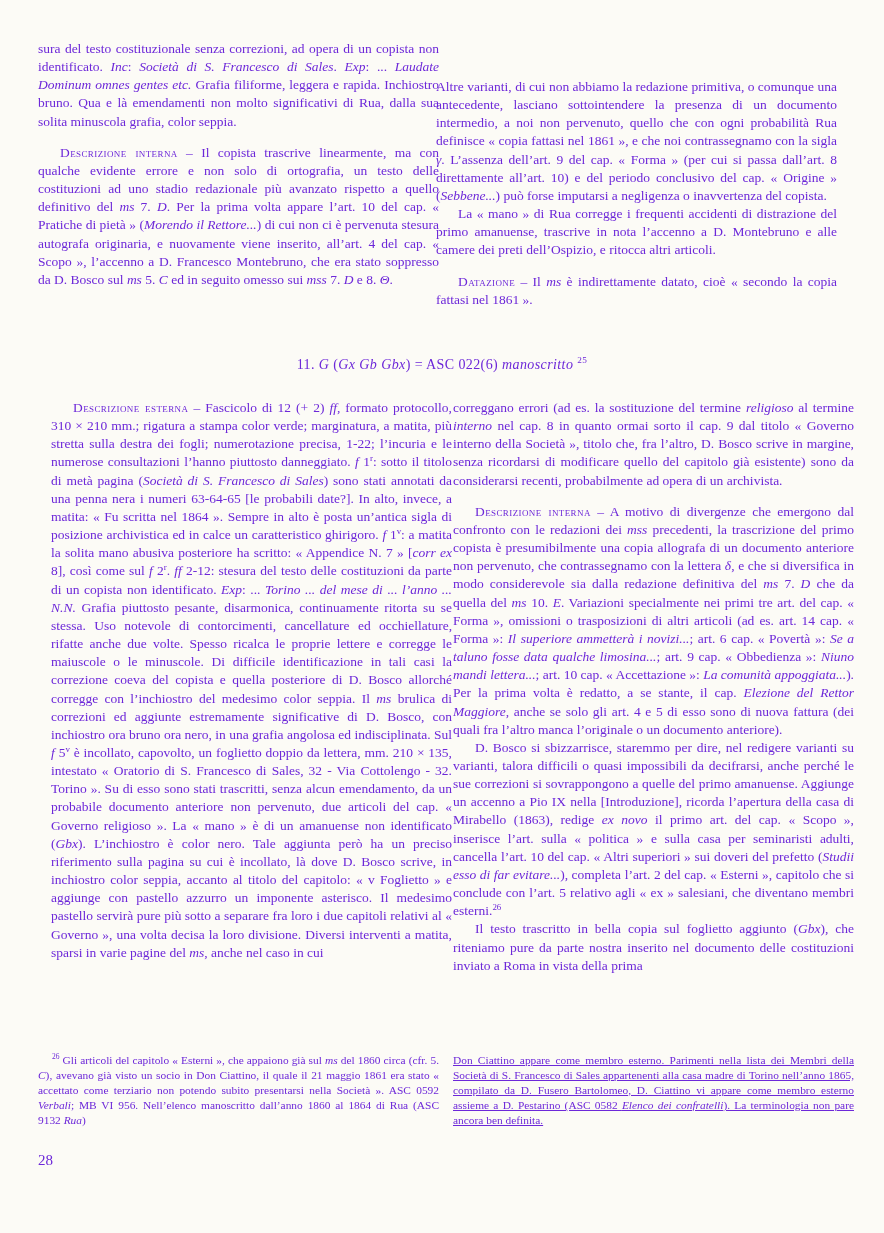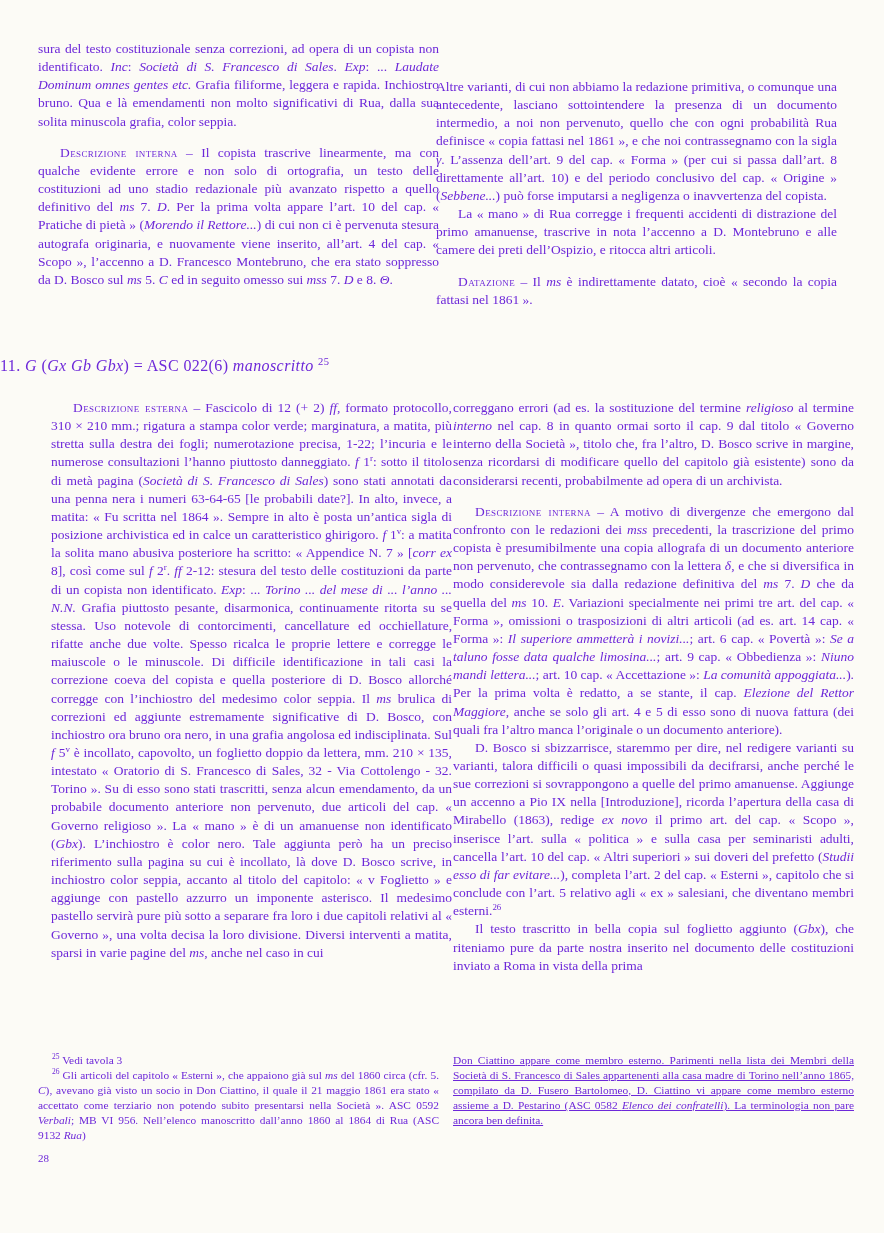--- a/index.html
+++ b/index.html
@@ -16,23 +16,23 @@
   .pos-fn-left{left:38px;top:1053px;}
   .pos-fn-right{left:453px;top:1053px;text-decoration:underline;}
   .footcol{font-size:11.4px;line-height:15px;}
   .para{margin:0;}
   .para.indent{text-indent:22px;}
   .para.space-before{margin-top:13px;}
   .footcol .para.indent{text-indent:14px;}
   .it{font-style:italic;}
   .sc{font-variant:small-caps;letter-spacing:0.4px;}
   .sup{vertical-align:super;font-size:0.66em;line-height:0;}
-  .heading{position:absolute;left:0;top:357px;width:884px;
-           font-size:16px;letter-spacing:0.4px;}
-  .page-number{position:absolute;left:38px;top:1152px;font-size:11px;}
+  .heading{position:absolute;left:0;top:357px;width:884px;text-align:center;
+           font-size:14px;letter-spacing:0.4px;}
+  .page-number{position:absolute;left:38px;top:1152px;font-size:15px;}
 </style>
 </head>
 <body>
 
 <div class="page">
 
   <div class="textcol pos-top-left">
       <p class="para"><span>sura del testo costituzionale senza correzioni, ad opera di un copista non identificato. </span><span class="it">Inc</span><span>: </span><span class="it">Società di S. Francesco di Sales</span><span>. </span><span class="it">Exp</span><span>: ... </span><span class="it">Laudate Dominum omnes gentes etc.</span><span> Grafia filiforme, leggera e rapida. Inchiostro bruno. Qua e là emendamenti non molto significativi di Rua, dalla sua solita minuscola grafia, color seppia.</span></p>
       <p class="para indent space-before"><span class="sc">Descrizione interna</span><span> – Il copista trascrive linearmente, ma con qualche evidente errore e non solo di ortografia, un testo delle costituzioni ad uno stadio redazionale più avanzato rispetto a quello definitivo del </span><span class="it">ms</span><span> 7. </span><span class="it">D</span><span>. Per la prima volta appare l’art. 10 del cap. « Pratiche di pietà » (</span><span class="it">Morendo il Rettore...</span><span>) di cui non ci è pervenuta stesura autografa originaria, e nuovamente viene inserito, all’art. 4 del cap. « Scopo », l’accenno a D. Francesco Montebruno, che era stato soppresso da D. Bosco sul </span><span class="it">ms</span><span> 5. </span><span class="it">C</span><span> ed in seguito omesso sui </span><span class="it">mss</span><span> 7. </span><span class="it">D</span><span> e 8. </span><span class="it">Θ</span><span>.</span></p>
     </div>
@@ -52,21 +52,20 @@
     </div>
 
   <div class="textcol pos-main-right">
       <p class="para"><span>correggano errori (ad es. la sostituzione del termine </span><span class="it">religioso</span><span> al termine </span><span class="it">interno</span><span> nel cap. 8 in quanto ormai sorto il cap. 9 dal titolo « Governo interno della Società », titolo che, fra l’altro, D. Bosco scrive in margine, senza ricordarsi di modificare quello del capitolo già esistente) sono da considerarsi recenti, probabilmente ad opera di un archivista.</span></p>
       <p class="para indent space-before"><span class="sc">Descrizione interna</span><span> – A motivo di divergenze che emergono dal confronto con le redazioni dei </span><span class="it">mss</span><span> precedenti, la trascrizione del primo copista è presumibilmente una copia allografa di un documento anteriore non pervenuto, che contrassegnamo con la lettera </span><span class="it">δ</span><span>, e che si diversifica in modo considerevole sia dalla redazione definitiva del </span><span class="it">ms</span><span> 7. </span><span class="it">D</span><span> che da quella del </span><span class="it">ms</span><span> 10. </span><span class="it">E</span><span>. Variazioni specialmente nei primi tre art. del cap. « Forma », omissioni o trasposizioni di altri articoli (ad es. art. 14 cap. « Forma »: </span><span class="it">Il superiore ammetterà i novizi...</span><span>; art. 6 cap. « Povertà »: </span><span class="it">Se a taluno fosse data qualche limosina...</span><span>; art. 9 cap. « Obbedienza »: </span><span class="it">Niuno mandi lettera...</span><span>; art. 10 cap. « Accettazione »: </span><span class="it">La comunità appoggiata...</span><span>). Per la prima volta è redatto, a se stante, il cap. </span><span class="it">Elezione del Rettor Maggiore</span><span>, anche se solo gli art. 4 e 5 di esso sono di nuova fattura (dei quali fra l’altro manca l’originale o un documento anteriore).</span></p>
       <p class="para indent"><span>D. Bosco si sbizzarrisce, staremmo per dire, nel redigere varianti su varianti, talora difficili o quasi impossibili da decifrarsi, anche perché le sue correzioni si sovrappongono a quelle del primo amanuense. Aggiunge un accenno a Pio IX nella [Introduzione], ricorda l’apertura della casa di Mirabello (1863), redige </span><span class="it">ex novo</span><span> il primo art. del cap. « Scopo », inserisce l’art. sulla « politica » e sulla casa per seminaristi adulti, cancella l’art. 10 del cap. « Altri superiori » sui doveri del prefetto (</span><span class="it">Studii esso di far evitare...</span><span>), completa l’art. 2 del cap. « Esterni », capitolo che si conclude con l’art. 5 relativo agli « ex » salesiani, che diventano membri esterni.</span><span class="sup">26</span></p>
       <p class="para indent"><span>Il testo trascritto in bella copia sul foglietto aggiunto (</span><span class="it">Gbx</span><span>), che riteniamo pure da parte nostra inserito nel documento delle costituzioni inviato a Roma in vista della prima</span></p>
     </div>
 
   <div class="textcol footcol pos-fn-left">
-      <p class="para indent"><span class="sup">25</span><span> Vedi tavola 3</span></p>
       <p class="para indent"><span class="sup">26</span><span> Gli articoli del capitolo « Esterni », che appaiono già sul </span><span class="it">ms</span><span> del 1860 circa (cfr. 5. </span><span class="it">C</span><span>), avevano già visto un socio in Don Ciattino, il quale il 21 maggio 1861 era stato « accettato come terziario non potendo subito presentarsi nella Società ». ASC 0592 </span><span class="it">Verbali</span><span>; MB VI 956. Nell’elenco manoscritto dall’anno 1860 al 1864 di Rua (ASC 9132 </span><span class="it">Rua</span><span>)</span></p>
     </div>
 
   <div class="textcol footcol pos-fn-right">
       <p class="para"><span>Don Ciattino appare come membro esterno. Parimenti nella lista dei Membri della Società di S. Francesco di Sales appartenenti alla casa madre di Torino nell’anno 1865, compilato da D. Fusero Bartolomeo, D. Ciattino vi appare come membro esterno assieme a D. Pestarino (ASC 0582 </span><span class="it">Elenco dei confratelli</span><span>). La terminologia non pare ancora ben definita.</span></p>
     </div>
 
   <div class="page-number">28</div>
 
 </div>

